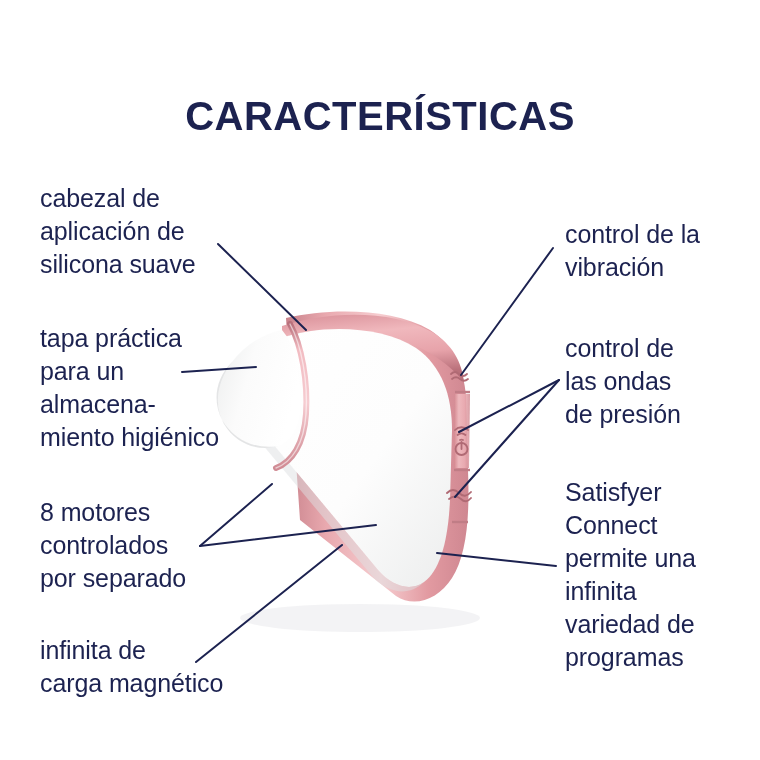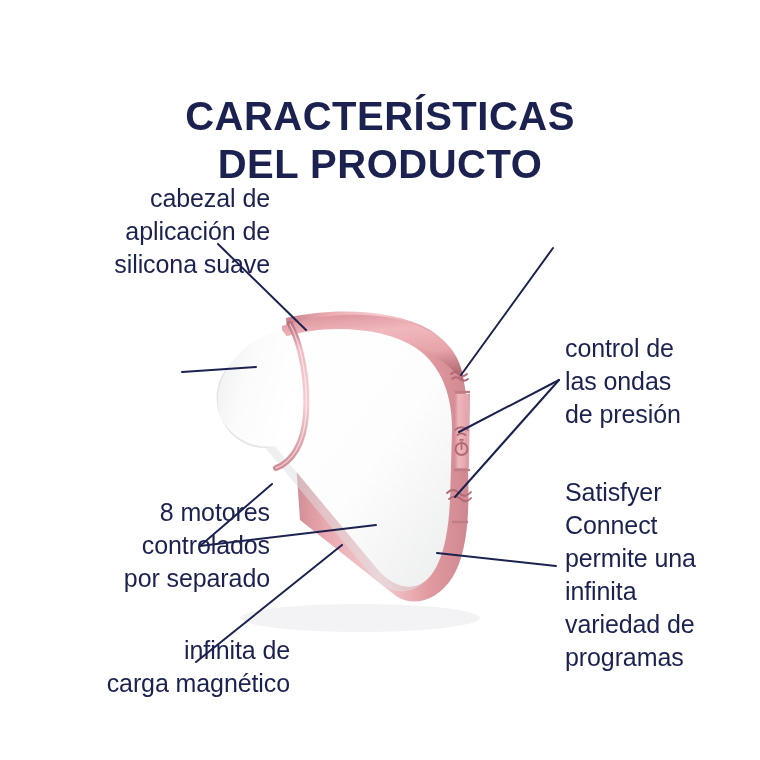--- a/index.html
+++ b/index.html
@@ -35,21 +35,21 @@
   
   .label {
     position: absolute;
     color: #1c2250;
     font-size: 25px;
     line-height: 33px;
     font-weight: 500;
     letter-spacing: -0.1px;
     white-space: pre-line;
   }
-  .label-left  { text-align: right; }
+  .label-left  { text-align: left; }
   .label-right { text-align: left; }
 
   #label-head     { left: 40px;  top: 182px; width: 230px; }
   #label-cap      { left: 40px;  top: 322px; width: 235px; }
   #label-motors   { left: 40px;  top: 496px; width: 230px; }
   #label-charger  { left: 40px;  top: 634px; width: 250px; }
 
   #label-vibration { left: 565px; top: 218px; width: 195px; }
   #label-pressure  { left: 565px; top: 332px; width: 195px; }
   #label-connect   { left: 565px; top: 476px; width: 195px; }
@@ -200,35 +200,40 @@
 
       <line x1="559" y1="380" x2="459" y2="432"></line>
       <line x1="559" y1="380" x2="455" y2="497"></line>
 
       <line x1="556" y1="566" x2="437" y2="553"></line>
     </g>
   </svg>
 
   <div class="title">
     <span class="t-line">CARACTERÍSTICAS</span>
-    <span class="t-line">DEL PRODUCTO</span>
   </div>
 
   <div class="label label-left" id="label-head">cabezal de
 aplicación de
 silicona suave</div>
 
+  <div class="label label-left" id="label-cap">tapa práctica
+para un
+almacena-
+miento higiénico</div>
 
   <div class="label label-left" id="label-motors">8 motores
 controlados
 por separado</div>
 
   <div class="label label-left" id="label-charger">infinita de
 carga magnético</div>
 
+  <div class="label label-right" id="label-vibration">control de la
+vibración</div>
 
   <div class="label label-right" id="label-pressure">control de
 las ondas
 de presión</div>
 
   <div class="label label-right" id="label-connect">Satisfyer
 Connect
 permite una
 infinita
 variedad de

